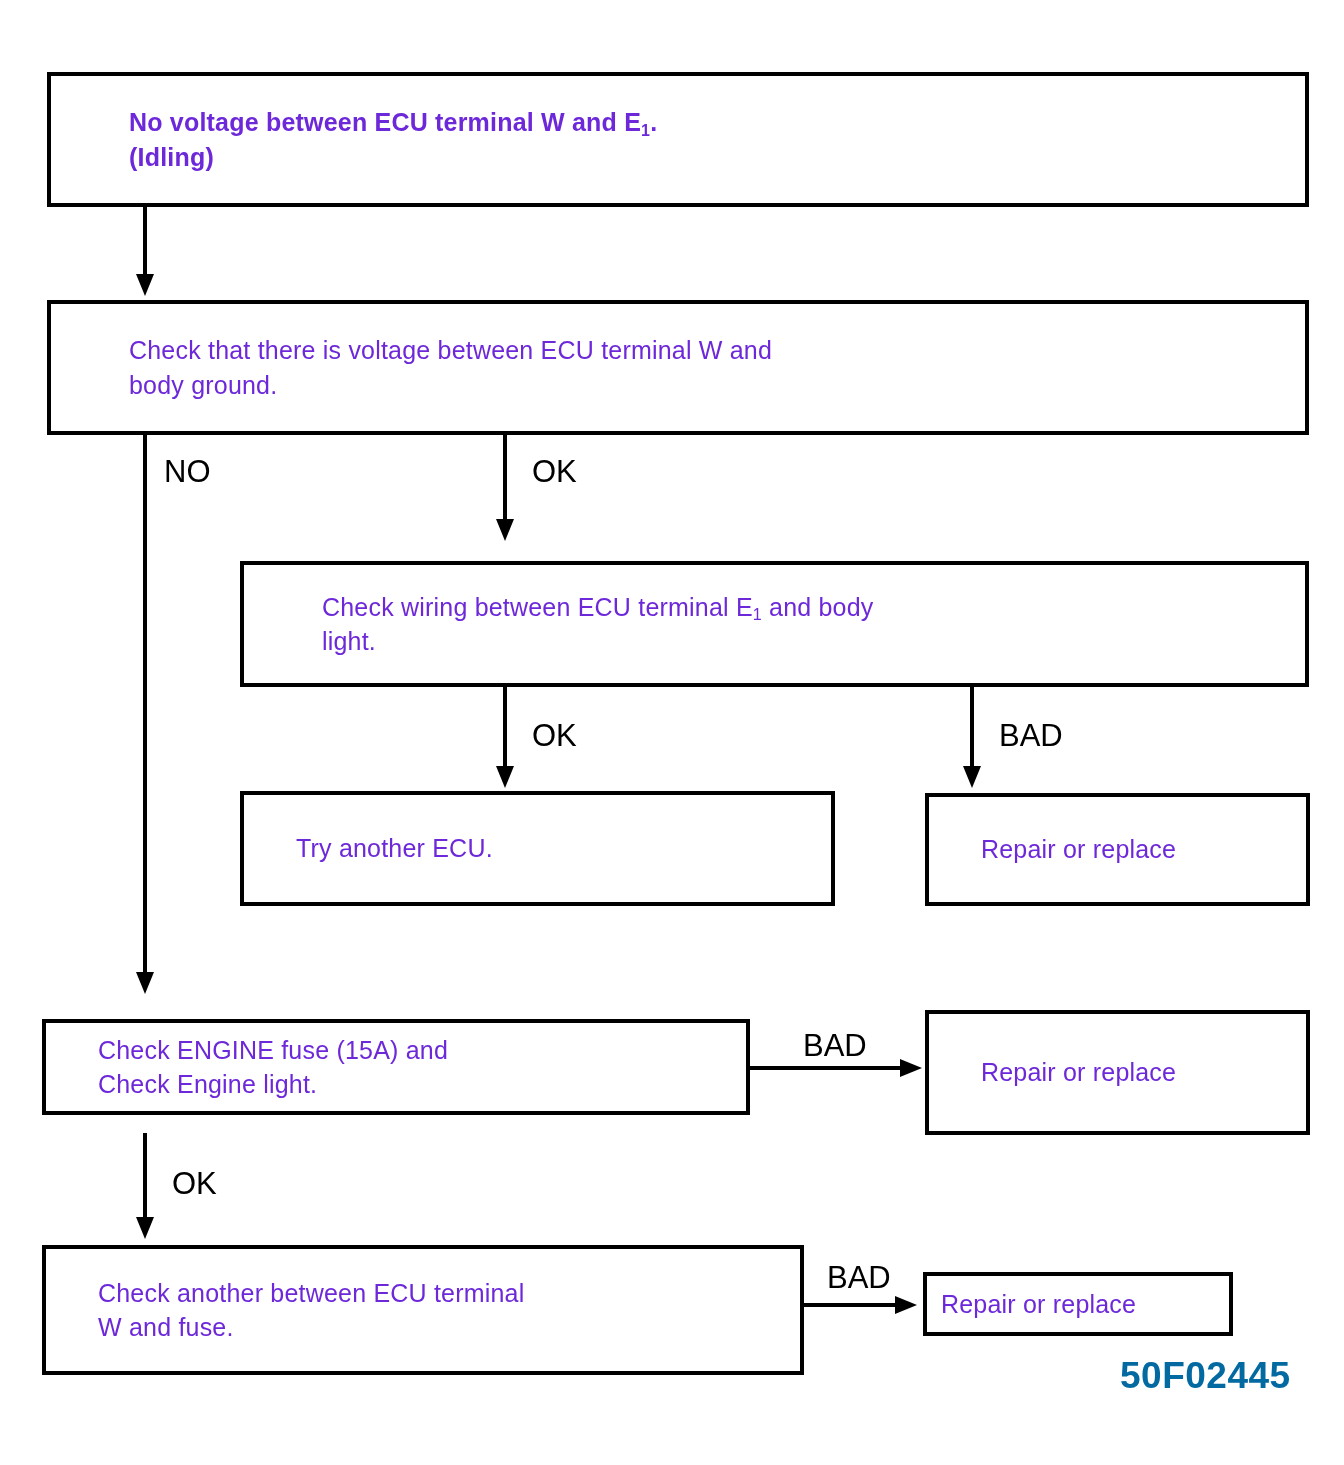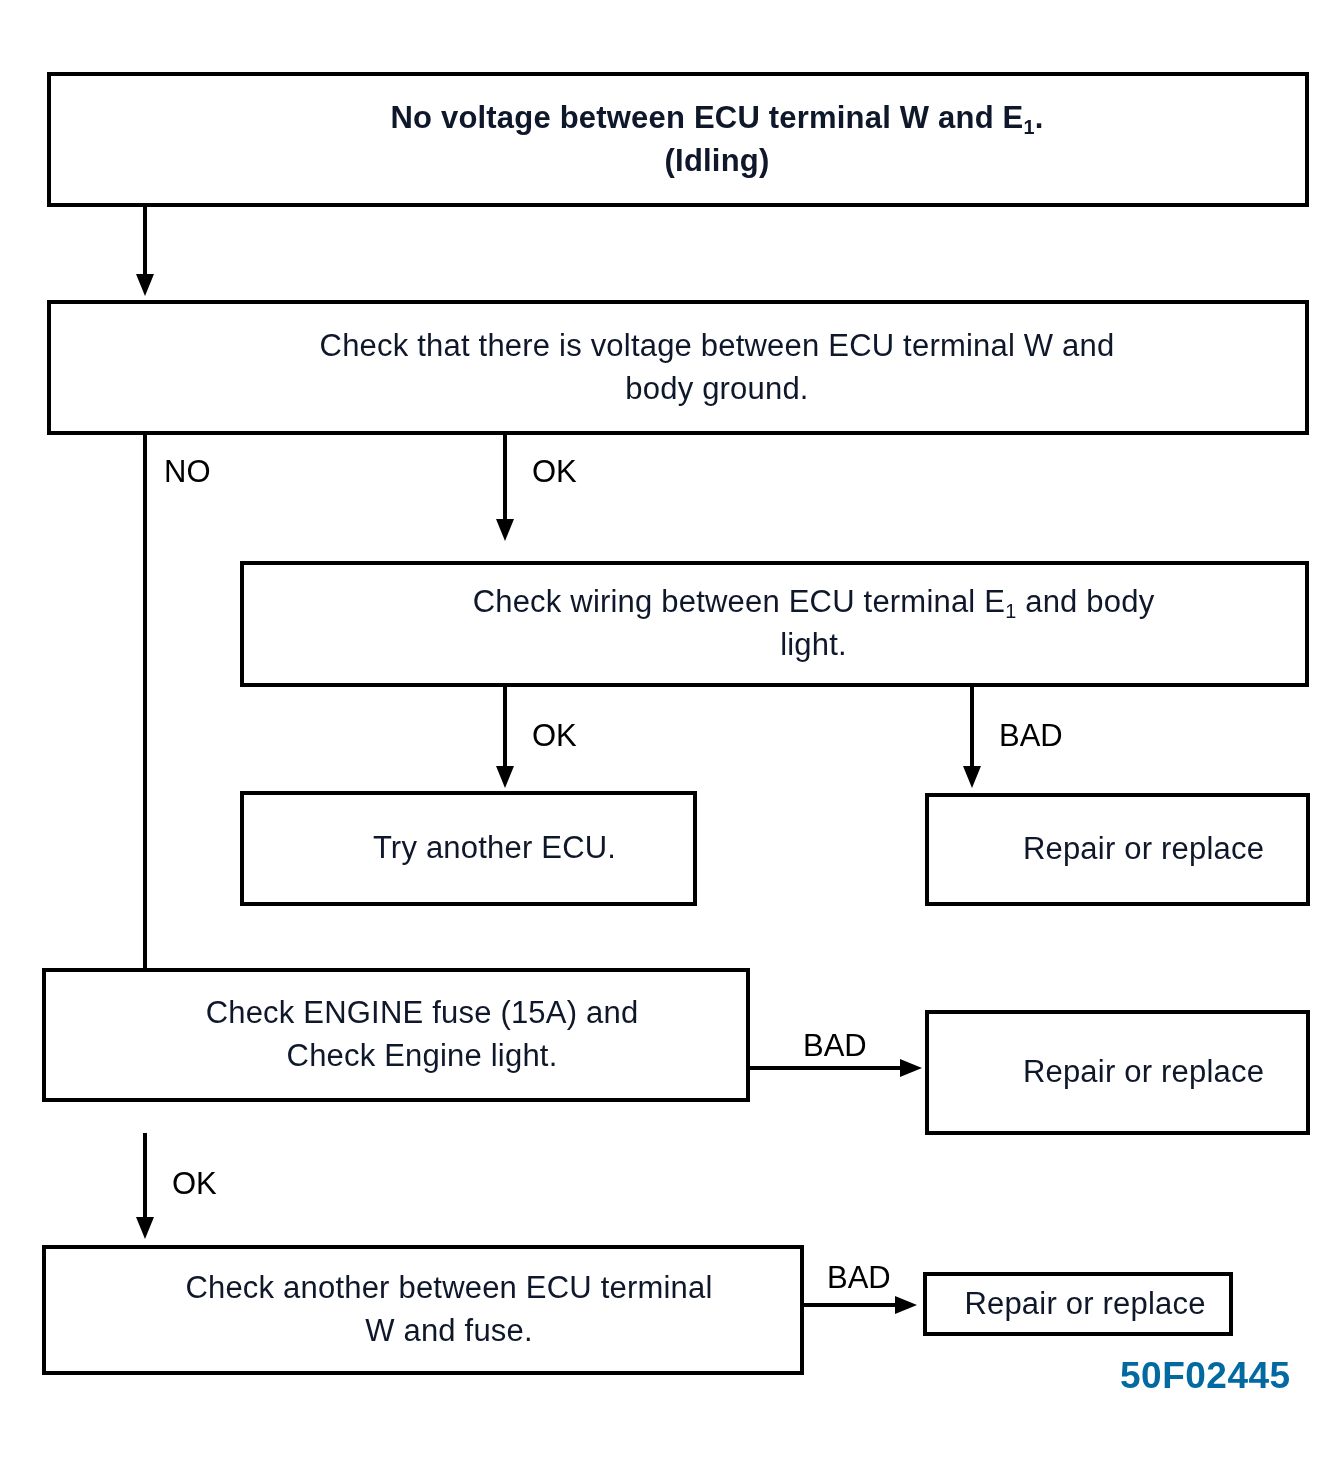--- a/index.html
+++ b/index.html
@@ -23,26 +23,25 @@
     position: absolute;
     box-sizing: border-box;
     border: 4px solid #000000;
     background: #ffffff;
     display: flex;
     align-items: center;
   }
   .node .node-text {
     display: block;
     width: 100%;
-    font-size: 31px;
+    font-size: 25px;
     line-height: 1.38;
     letter-spacing: 0.2px;
-    color: #0f172a;
+    color: #6d28d9;
     white-space: pre-line;
-    text-align: center;
   }
   .node.pad-lg .node-text { padding: 0 0 0 78px; }
   .node.pad-md .node-text { padding: 0 0 0 52px; }
   .node.pad-xs .node-text { padding: 0 0 0 14px; }
   .node.bold .node-text { font-weight: bold; }
 
   .edge-label {
     position: absolute;
     font-size: 31px;
     line-height: 1;
@@ -120,29 +119,29 @@
   </div>
 
   <div class="conn v" style="left:503px; top:686px; height:85px;"></div>
   <div class="arrow-down" style="left:496px; top:766px;"></div>
   <div class="edge-label" style="left:532px; top:720px;">OK</div>
 
   <div class="conn v" style="left:970px; top:686px; height:85px;"></div>
   <div class="arrow-down" style="left:963px; top:766px;"></div>
   <div class="edge-label" style="left:999px; top:720px;">BAD</div>
 
-  <div class="node pad-md" style="left:240px; top:791px; width:457px; height:115px;">
+  <div class="node pad-md" style="left:240px; top:791px; width:595px; height:115px;">
     <span class="node-text">Try another ECU.</span>
   </div>
 
   <div class="node pad-md" style="left:925px; top:793px; width:385px; height:113px;">
     <span class="node-text">Repair or replace</span>
   </div>
 
-  <div class="node pad-md" style="left:42px; top:968px; width:708px; height:134px;">
+  <div class="node pad-md" style="left:42px; top:1019px; width:708px; height:96px;">
     <span class="node-text">Check ENGINE fuse (15A) and
 Check Engine light.</span>
   </div>
 
   <div class="conn h" style="left:750px; top:1066px; width:155px;"></div>
   <div class="arrow-right" style="left:900px; top:1059px;"></div>
   <div class="edge-label" style="left:803px; top:1030px;">BAD</div>
 
   <div class="node pad-md" style="left:925px; top:1010px; width:385px; height:125px;">
     <span class="node-text">Repair or replace</span>

